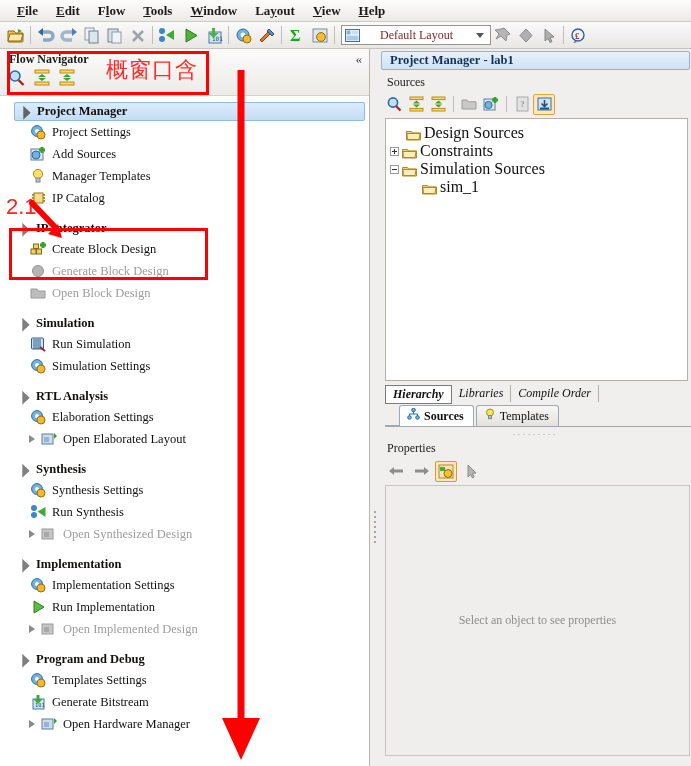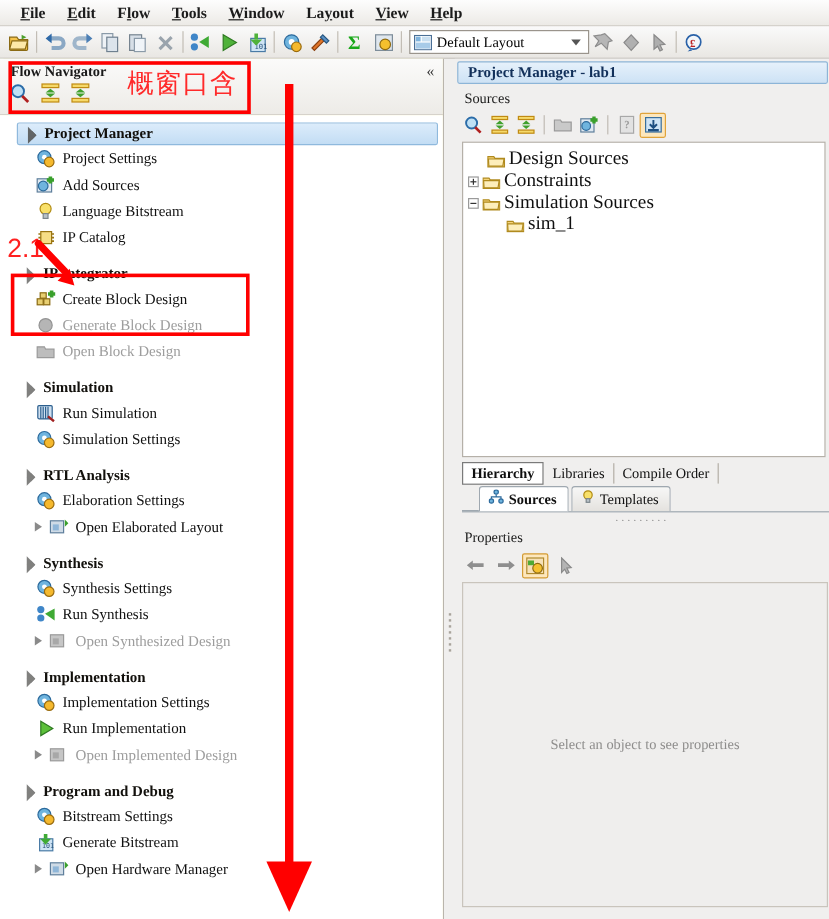--- a/index.html
+++ b/index.html
@@ -40,21 +40,21 @@
   .tsep { width: 1px; height: 18px; background: #c2bdb5; margin: 0 3px; }
 
   
   .layout-combo {
     height: 20px; width: 150px; background: #fff;
     border: 1px solid #9a948c;
     display: flex; align-items: center; gap: 4px;
     padding: 0 2px 0 3px; margin-left: 3px; font-size: 12px;
     font-family: "Liberation Serif", serif;
   }
-  .layout-combo .lbl { flex: 1; white-space: nowrap; color: #000000; }
+  .layout-combo .lbl { flex: 1; white-space: nowrap; color: #7f1d1d; margin-left: 16px; }
   .combo-arrow {
     width: 0; height: 0; border-left: 4px solid transparent;
     border-right: 4px solid transparent; border-top: 5px solid #555;
     margin-right: 4px;
   }
 
   
   .fn-pane {
     position: absolute; left: 0; top: 49px; width: 370px; height: 717px;
     background: #fef9c3; border-right: 1px solid #b9b4ac;
@@ -170,21 +170,21 @@
     content: ""; position: absolute; left: 3px; top: 1px;
     width: 1px; height: 5px; background: #333;
   }
   .dots { width: 10px; flex: none; }
 
   .folder {
     width: 15px; height: 12px; margin-right: 3px; flex: none; position: relative;
   }
 
   .tabs-row {
-    margin: 4px 0 0 6px; display: flex; align-items: center; height: 19px;
+    margin: 4px 0 0 6px; display: flex; align-items: flex-start; height: 19px; font-style: italic;
   }
   .tabx {
     font-size: 12px; font-family: "Liberation Serif", serif;
     padding: 1px 7px; color: #101010; cursor: default;
     border-right: 1px solid #b3aea6;
   }
   .tabx.sel { font-weight: bold; border: 1px solid #7a7a7a; background: #fff; }
 
   .tabs-row2 {
     margin: 2px 0 0 6px; display: flex; align-items: flex-end; height: 21px;
@@ -456,21 +456,21 @@
         </span>
         <span>Add Sources</span>
       </div>
       <div class="row">
         <span class="ico">
           <svg width="17" height="16" viewBox="0 0 17 16">
               <circle cx="8" cy="6" r="4.6" fill="#f8e06a" stroke="#b08a10"></circle>
               <rect x="6" y="10" width="4" height="4" fill="#b9c2c8" stroke="#7c868c"></rect>
             </svg>
         </span>
-        <span>Language Bitstream</span>
+        <span>Manager Templates</span>
       </div>
       <div class="row">
         <span class="ico">
           <svg width="17" height="16" viewBox="0 0 17 16">
               <rect x="4" y="3" width="9" height="10" fill="#f6dd86" stroke="#9a7512"></rect>
               <path d="M2 5h2M2 8h2M2 11h2M13 5h2M13 8h2M13 11h2" stroke="#9a7512" stroke-width="1.4"></path>
             </svg>
         </span>
         <span>IP Catalog</span>
       </div>
@@ -643,21 +643,21 @@
         <span>Program and Debug</span>
       </div>
       <div class="row">
         <span class="ico">
           <svg width="17" height="16" viewBox="0 0 17 16">
               <circle cx="7" cy="7" r="5.4" fill="#6fb4de" stroke="#2c6a9c"></circle>
               <circle cx="7" cy="7" r="2" fill="#fff"></circle>
               <circle cx="11" cy="11" r="4" fill="#f5b92e" stroke="#9a6c10"></circle>
             </svg>
         </span>
-        <span>Bitstream Settings</span>
+        <span>Templates Settings</span>
       </div>
       <div class="row">
         <span class="ico">
           <svg width="17" height="16" viewBox="0 0 17 16">
               <rect x="3" y="5" width="11" height="10" fill="#cfe4f5" stroke="#4a7ba6"></rect>
               <text x="5" y="13" font-size="5.5" fill="#27527a" font-family="monospace">101</text>
               <path d="M6.5 1v4h3V1z" fill="#3faa34"></path>
               <path d="M3.5 5l4.5 5 4.5-5z" fill="#3faa34"></path>
             </svg>
         </span>

